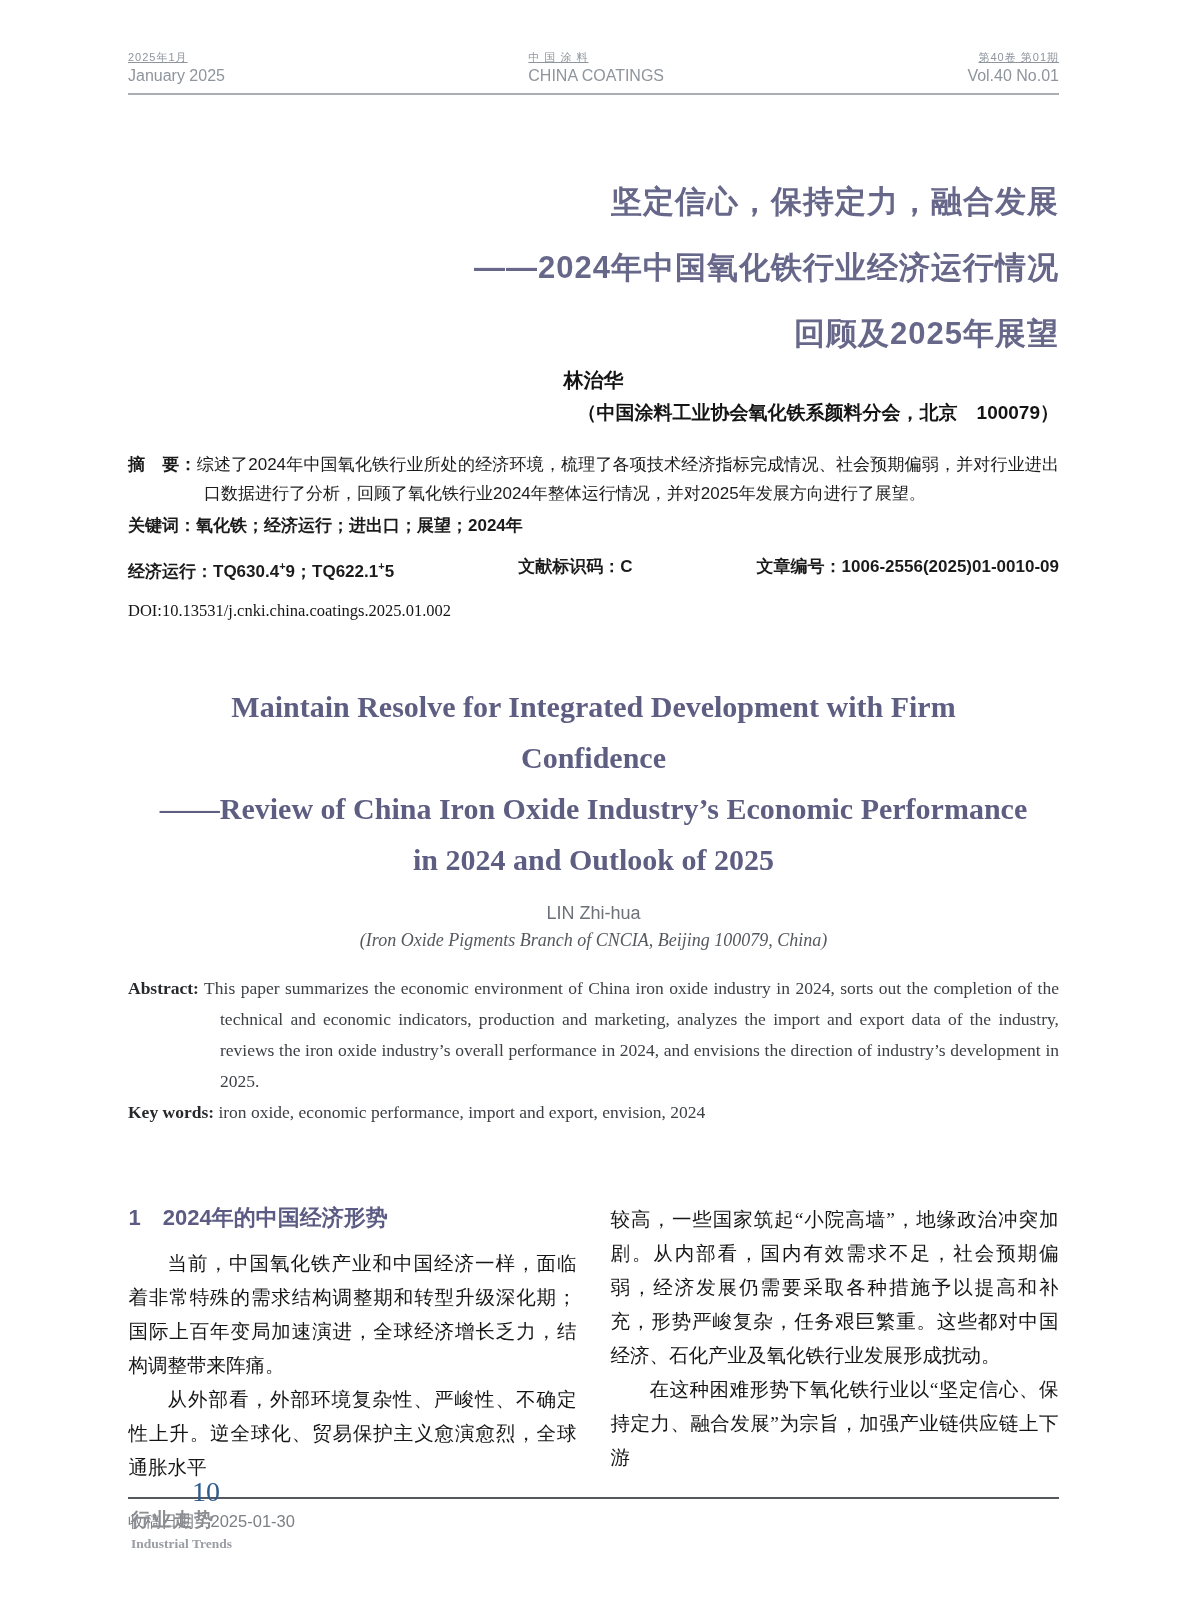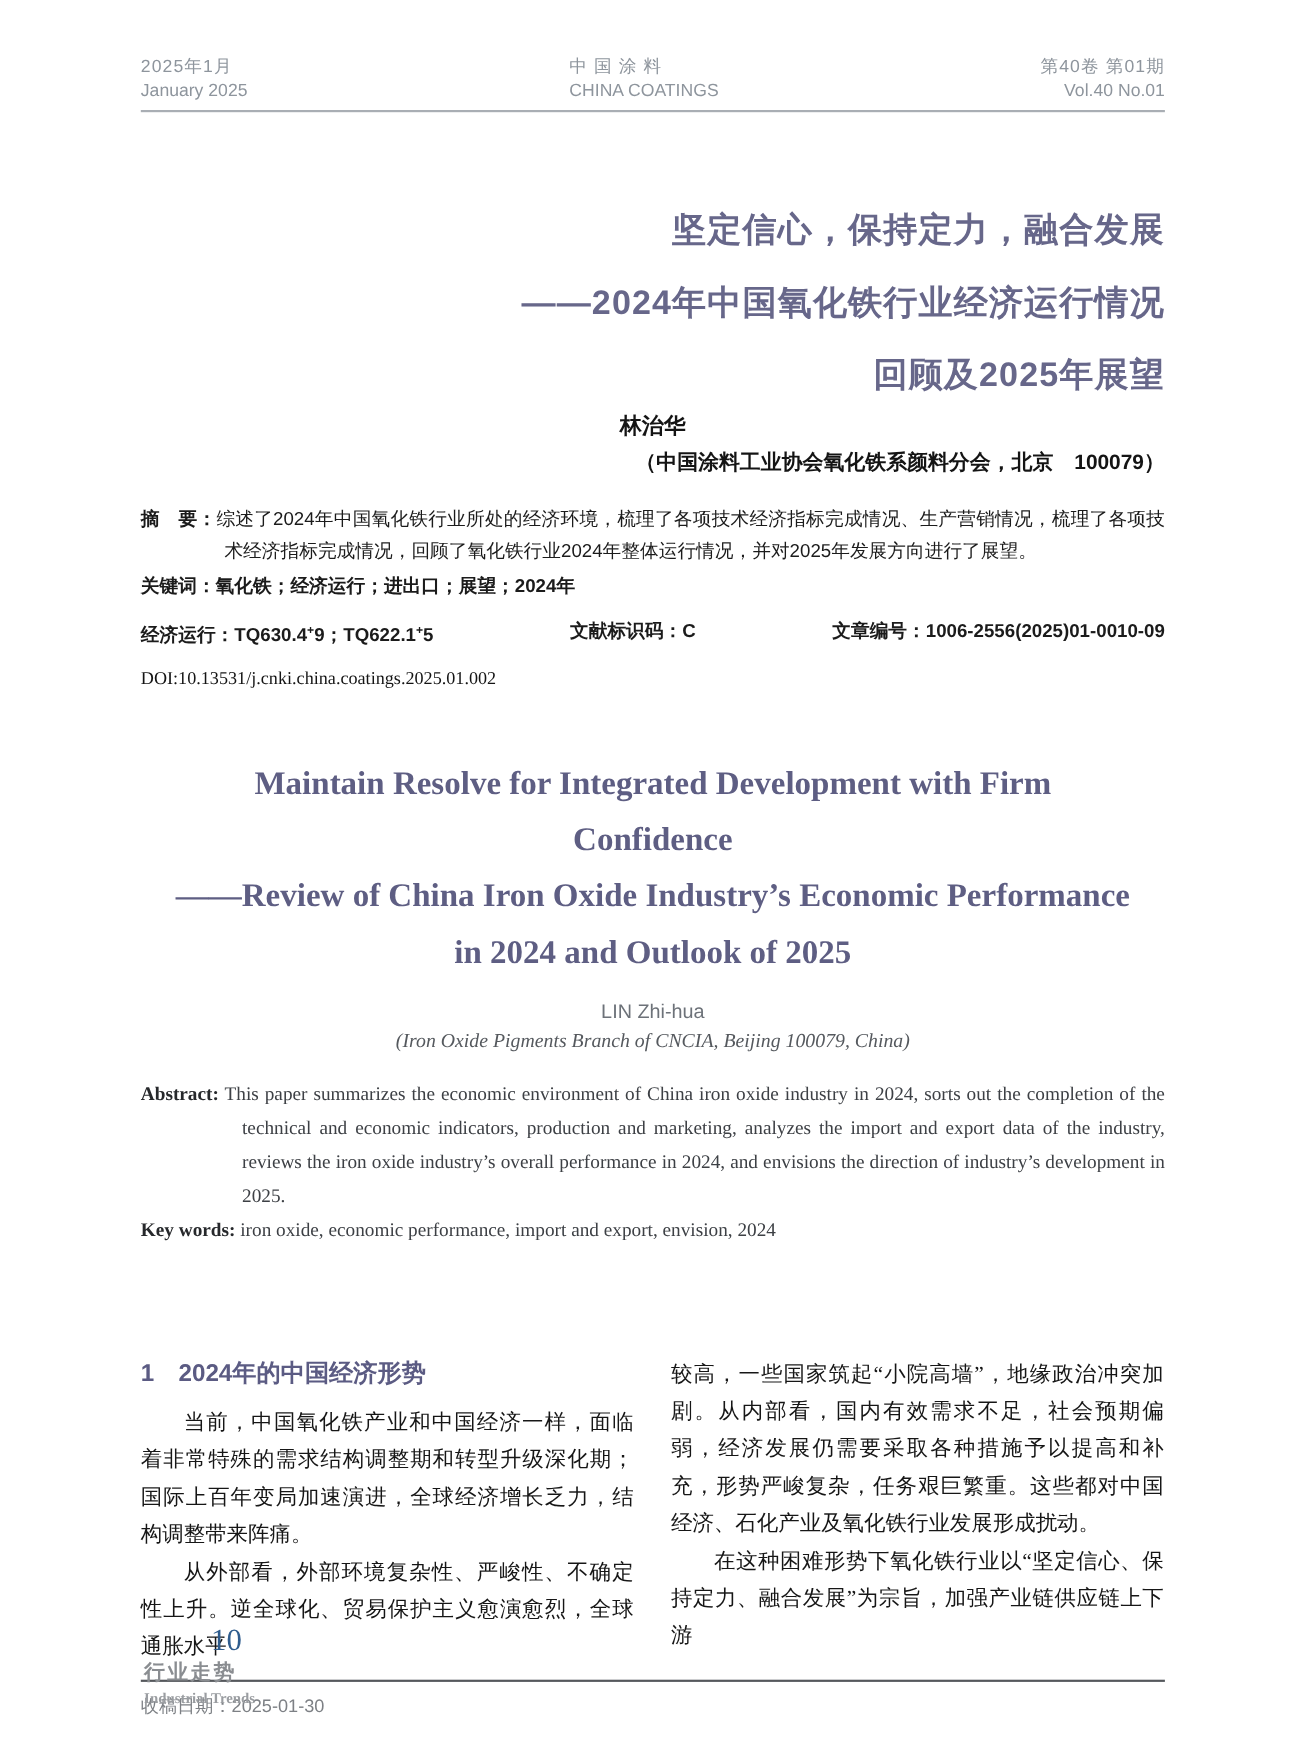--- a/index.html
+++ b/index.html
@@ -18,21 +18,21 @@
   .jheader {
     padding-top:50px; padding-bottom:7px;
     border-bottom:2px solid #a9aeb4;
     display:flex; justify-content:space-between; align-items:flex-end;
     font-family:"Liberation Sans", sans-serif;
     color:#8e959d;
   }
   .jheader .hcol { line-height:1.35; }
   .jheader .c { text-align:left; }
   .jheader .r { text-align:right; }
-  .jheader .zh { font-size:16px; letter-spacing:1px; }
+  .jheader .zh { font-size:11px; letter-spacing:1px;text-decoration:underline; }
   .jheader .en { font-size:16px; }
   
   .title-zh {
     margin-top:74px;
     text-align:right;
     font-family:"Liberation Sans", sans-serif;
     font-weight:700;
     font-size:31px;
     line-height:66px;
     color:#67678a;
@@ -93,25 +93,26 @@
   }
   .abstract-en .lbl { font-weight:700; color:#26282b; }
   .keywords-en {
     margin-top:5px;
     font-family:"Liberation Serif", serif;
     font-size:17.5px; color:#3d4045;
   }
   .keywords-en .lbl { font-weight:700; color:#26282b; }
   
   .columns {
-    margin-top:104px;
+    margin-top:80px;
     display:flex; gap:34px;
     font-family:"Liberation Serif", serif;
     font-size:19.5px; line-height:34px; color:#161616;
     text-align:justify;
+    justify-content:center;
   }
   .colmn { width:448px; }
   .sec-head {
     font-family:"Liberation Sans", sans-serif;
     font-size:22px; font-weight:700; color:#5b5b83;
     margin:0 0 14px 0; text-align:left; line-height:30px;
   }
   .sec-head .sec-no { margin-right:22px; }
   .columns p { margin:0; text-indent:2em; }
   .columns p.cont { text-indent:0; }
@@ -167,21 +168,21 @@
     <div>坚定信心，保持定力，融合发展</div>
     <div>——2024年中国氧化铁行业经济运行情况</div>
     <div>回顾及2025年展望</div>
   </div>
 
   <div class="author-zh">林治华</div>
   <div class="affil-zh">（中国涂料工业协会氧化铁系颜料分会，北京　100079）</div>
 
   <div class="meta-zh">
     <div class="hang-zh">
-      <span class="lbl">摘　要：</span><span>综述了2024年中国氧化铁行业所处的经济环境，梳理了各项技术经济指标完成情况、生产营销情况，梳理了各项技术经济指标完成情况，回顾了氧化铁行业2024年整体运行情况，并对2025年发展方向进行了展望。</span>
+      <span class="lbl">摘　要：</span><span>综述了2024年中国氧化铁行业所处的经济环境，梳理了各项技术经济指标完成情况、社会预期偏弱，并对行业进出口数据进行了分析，回顾了氧化铁行业2024年整体运行情况，并对2025年发展方向进行了展望。</span>
     </div>
     <div class="keywords-zh">
       <span class="lbl">关键词：</span><span>氧化铁；经济运行；进出口；展望；2024年</span>
     </div>
     <div class="class-row">
       <span>
         <span class="lbl">经济运行：</span><span>TQ630.4</span><sup>+</sup><span>9；TQ622.1</span><sup>+</sup><span>5</span>
       </span>
       <span>
         <span class="lbl">文献标识码：</span><span>C</span>

